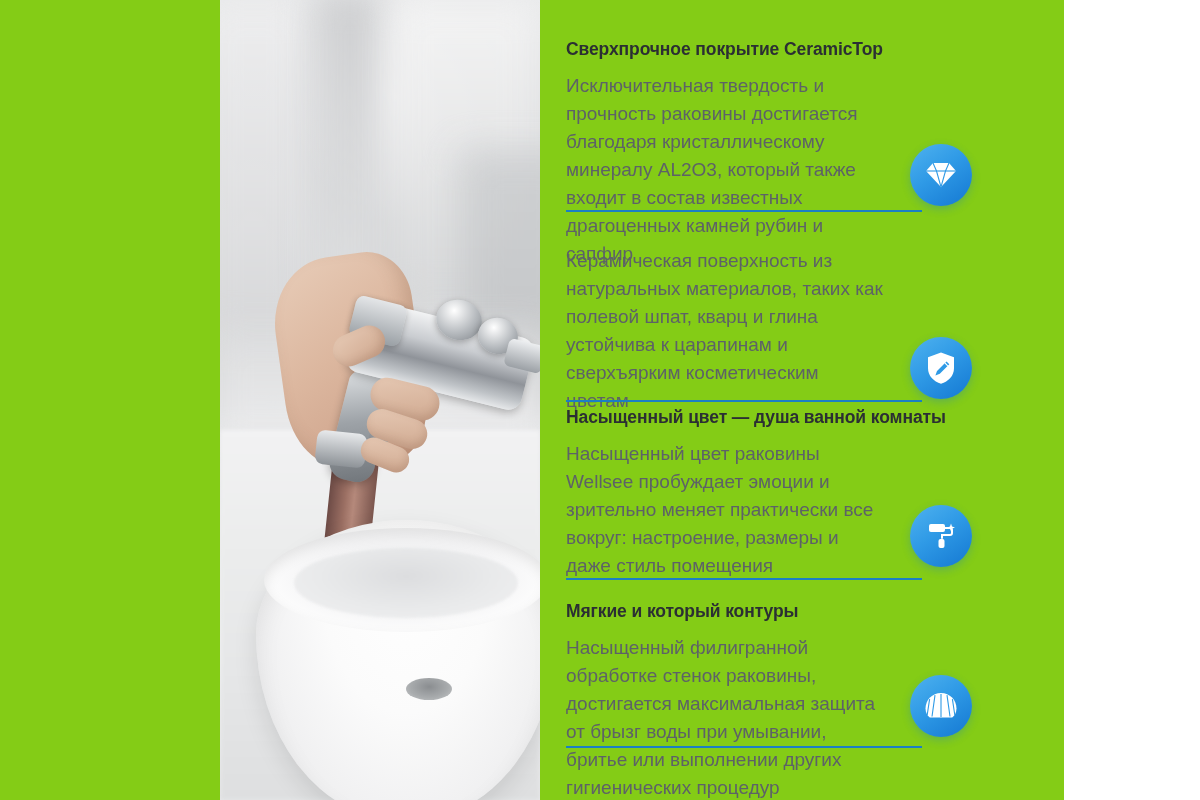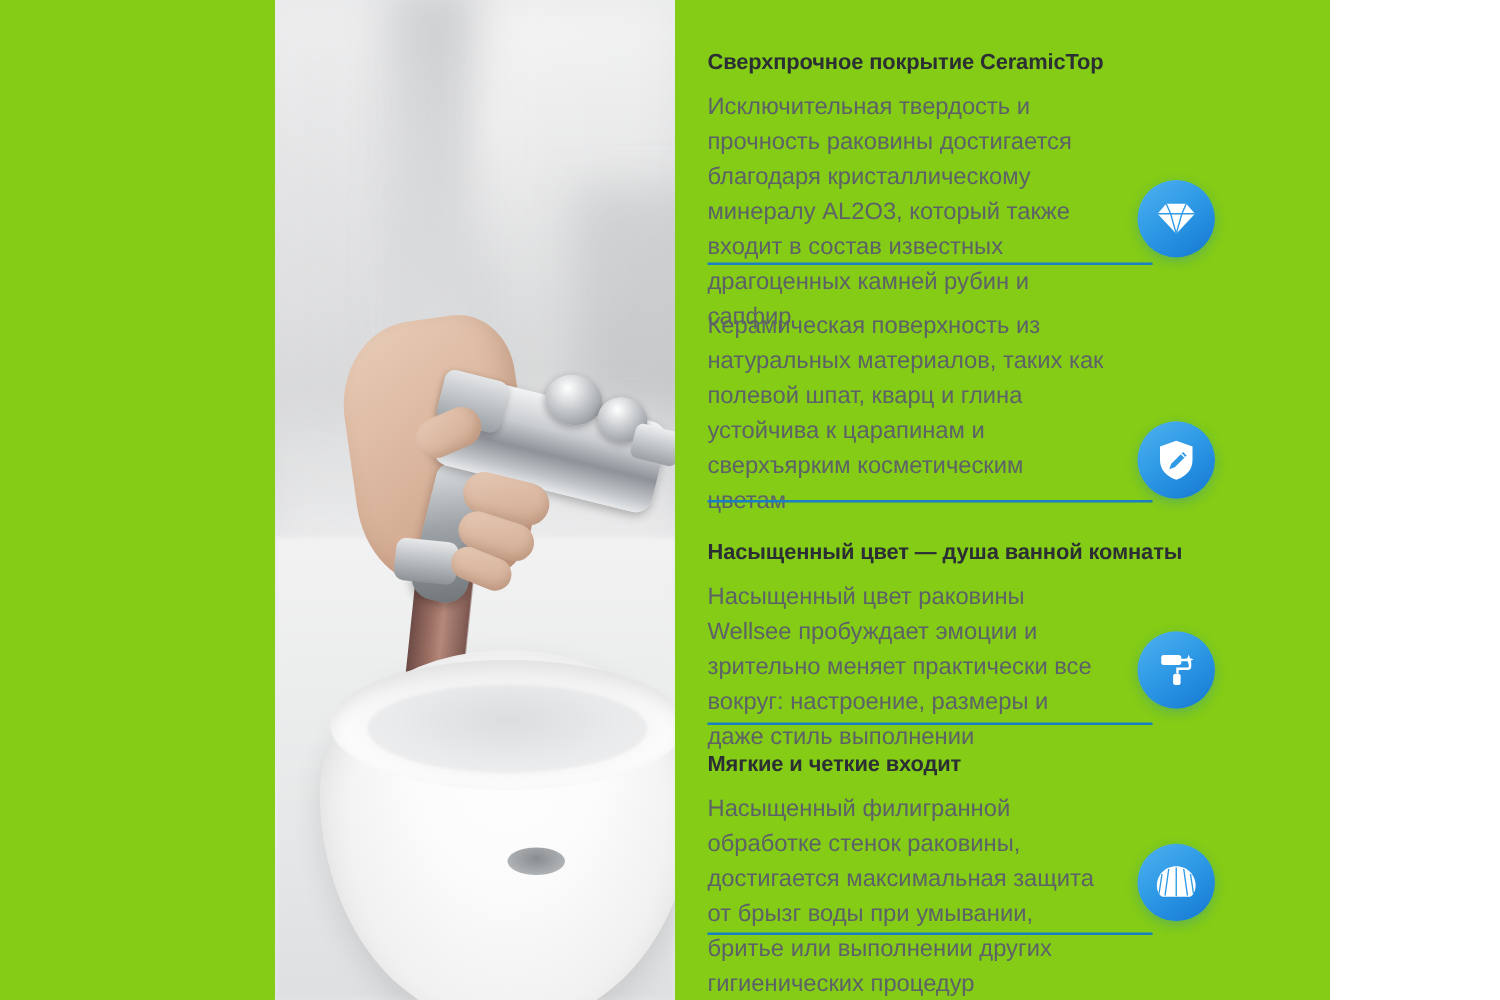--- a/index.html
+++ b/index.html
@@ -231,21 +231,21 @@
 
   
   #feat-1 { top: 38px; }
   #rule-1 { top: 210px; }
   #badge-1 { left: 344px; top: 144px; }
 
   #feat-2 { top: 236px; }
   #rule-2 { top: 400px; }
   #badge-2 { left: 344px; top: 337px; }
 
-  #feat-3 { top: 430px; }
+  #feat-3 { top: 406px; }
   #rule-3 { top: 578px; }
   #badge-3 { left: 344px; top: 505px; }
 
   #feat-4 { top: 600px; }
   #rule-4 { top: 746px; }
   #badge-4 { left: 344px; top: 675px; }
 </style>
 </head>
 <body>
 
@@ -303,34 +303,34 @@
     <div class="badge" id="badge-2">
       <svg width="32" height="34" viewBox="0 0 32 34" fill="none">
         <path d="M16 1.5L29 6.2V17c0 8.2-5.6 13.3-13 15.8C8.6 30.3 3 25.2 3 17V6.2L16 1.5Z" fill="#ffffff"></path>
         <path d="M21.5 10.5 12 20l-1.6 4.4 4.4-1.6 9.5-9.5-2.8-2.8Z" fill="#2f9ae6"></path>
         <path d="M20 12l2.8 2.8" stroke="#ffffff" stroke-width="1.1"></path>
       </svg>
     </div>
 
     <div class="feature" id="feat-3">
       <h2>Насыщенный цвет — душа ванной комнаты</h2>
-      <p>Насыщенный цвет раковины Wellsee пробуждает эмоции и зрительно меняет практически все вокруг: настроение, размеры и даже стиль выполнении</p>
+      <p>Насыщенный цвет раковины Wellsee пробуждает эмоции и зрительно меняет практически все вокруг: настроение, размеры и даже стиль помещения</p>
     </div>
     <div class="rule" id="rule-3"></div>
     <div class="badge" id="badge-3">
       <svg width="32" height="32" viewBox="0 0 32 32" fill="none">
         <rect x="4" y="4" width="16" height="8" rx="2" fill="#ffffff"></rect>
         <path d="M20 8h5a2 2 0 0 1 2 2v3a2 2 0 0 1-2 2h-8v3" stroke="#ffffff" stroke-width="2" fill="none" stroke-linecap="round"></path>
         <rect x="13.5" y="19" width="6" height="9" rx="2" fill="#ffffff"></rect>
         <path d="M26 3.5l1 3 3 1-3 1-1 3-1-3-3-1 3-1 1-3Z" fill="#ffffff"></path>
       </svg>
     </div>
 
     <div class="feature" id="feat-4">
-      <h2>Мягкие и четкие входит</h2>
+      <h2>Мягкие и который контуры</h2>
       <p>Насыщенный филигранной обработке стенок раковины, достигается максимальная защита от брызг воды при умывании, бритье или выполнении других гигиенических процедур</p>
     </div>
     <div class="rule" id="rule-4"></div>
     <div class="badge" id="badge-4">
       <svg width="34" height="30" viewBox="0 0 34 30" fill="none">
         <path d="M17 2C8.2 2 1.5 9 1.5 17.5c0 4.2 2 7.5 4.3 8.9h22.4c2.3-1.4 4.3-4.7 4.3-8.9C32.5 9 25.8 2 17 2Z" fill="#ffffff"></path>
         <path d="M17 3v23M11 4.2 8 25.5M23 4.2l3 21.3M5.6 8.2 3.2 24M28.4 8.2 30.8 24" stroke="#2f9ae6" stroke-width="1.1"></path>
       </svg>
     </div>
 

